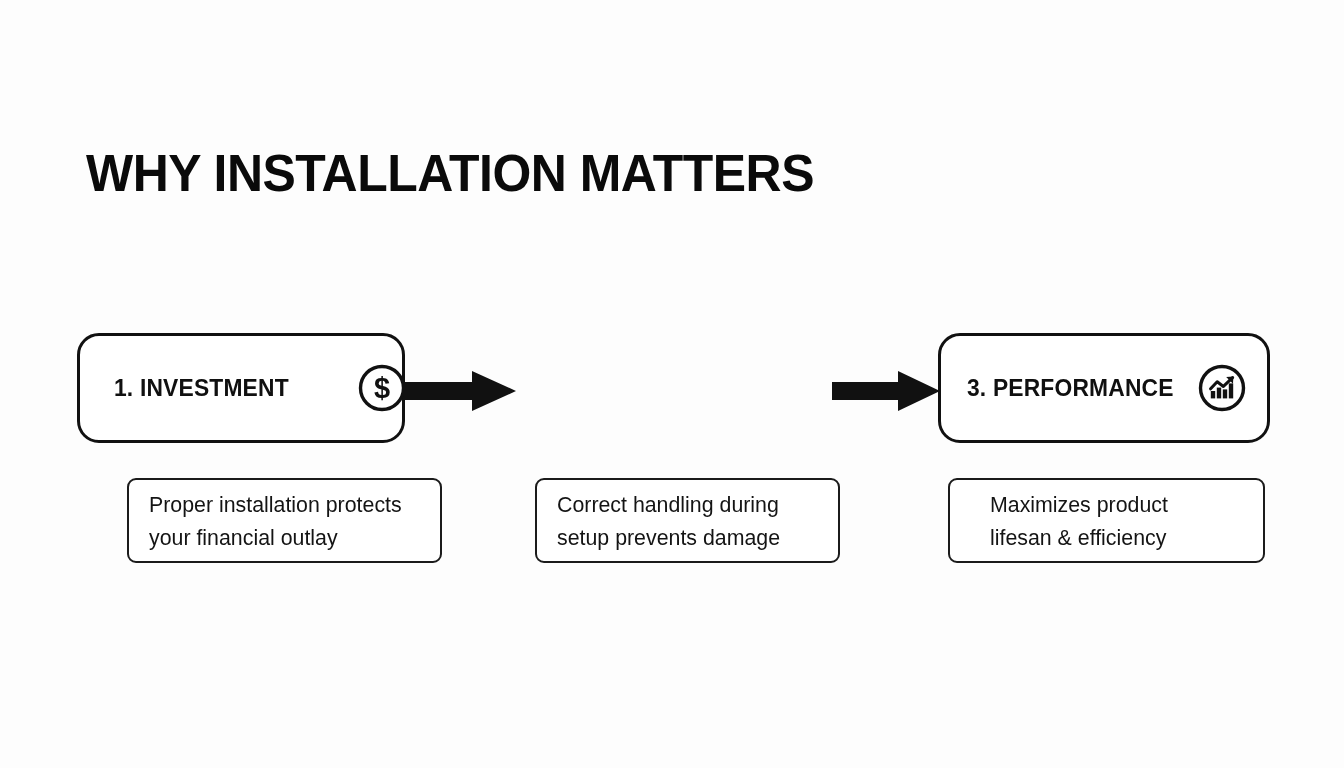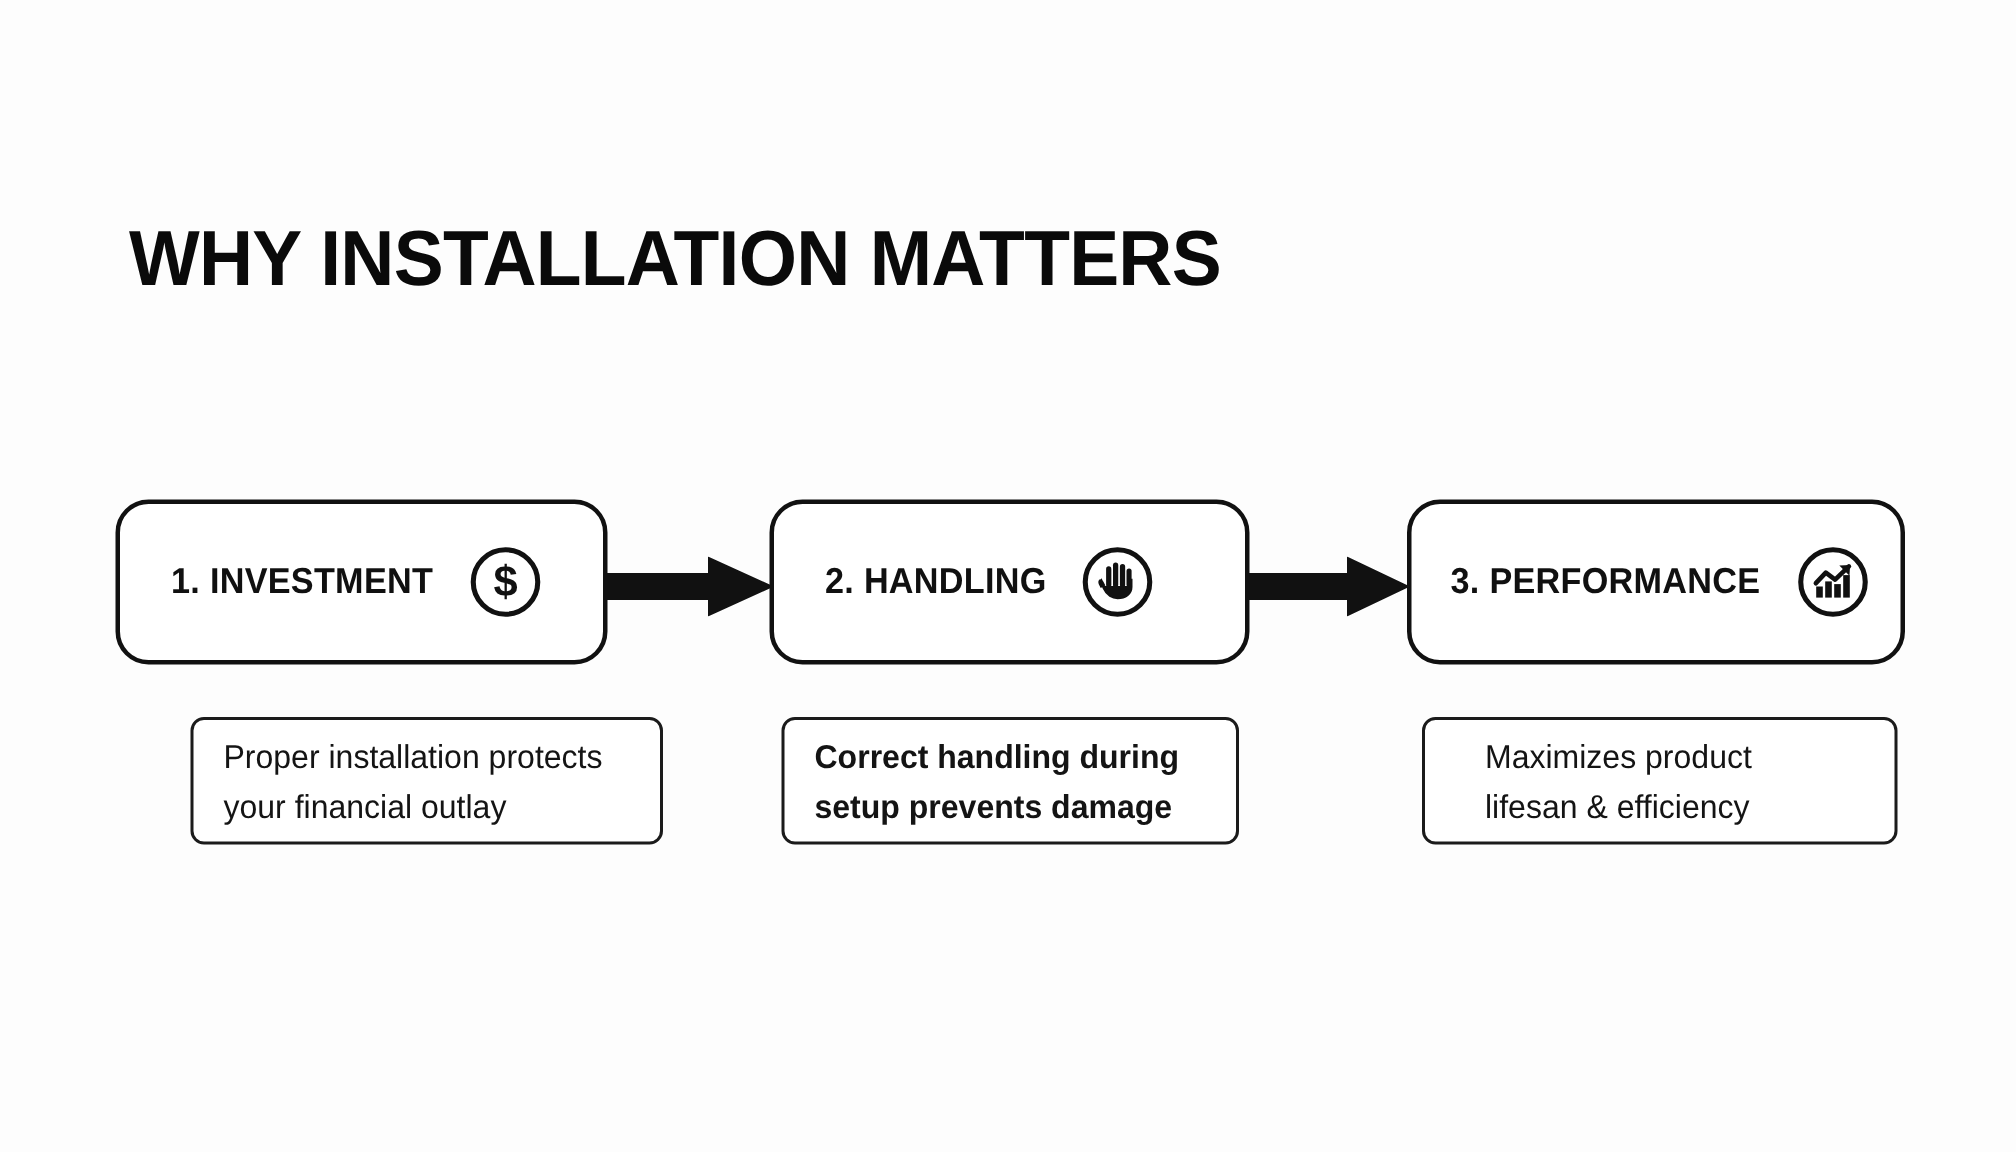--- a/index.html
+++ b/index.html
@@ -54,21 +54,21 @@
     height: 110px;
     box-sizing: border-box;
     border: 3px solid #111111;
     border-radius: 22px;
     background: #ffffff;
     display: flex;
     align-items: center;
     justify-content: flex-start;
     padding: 0 22px 0 34px;
   }
-  .step-card.s1 { left: 77px;  width: 328px; }
+  .step-card.s1 { left: 77px;  width: 328px; gap: 45px; }
   .step-card.s2 { left: 513px; width: 320px; }
   .step-card.s3 { left: 938px; width: 332px; padding-left: 26px; }
 
   .step-label {
     font-size: 24px;
     font-weight: 700;
     letter-spacing: 0.2px;
     color: #101010;
     white-space: nowrap;
     transform: scaleX(0.95);
@@ -101,21 +101,21 @@
     box-sizing: border-box;
     border: 2px solid #1b1b1b;
     border-radius: 9px;
     background: #ffffff;
     display: flex;
     flex-direction: column;
     justify-content: center;
     padding: 0 16px 0 20px;
   }
   .desc-box.d1 { left: 88px;  width: 315px; margin-left: 39px; }
-  .desc-box.d2 { left: 521px; width: 305px; font-weight: bold; }
+  .desc-box.d2 { left: 535px; width: 305px; }
   .desc-box.d3 { left: 948px; width: 317px; padding-left: 40px; }
 
   .desc-line {
     font-size: 22px;
     line-height: 33px;
     color: #141414;
     white-space: nowrap;
     transform: scaleX(0.97);
     transform-origin: left center;
   }
@@ -134,37 +134,20 @@
       <svg class="step-icon" viewBox="0 0 50 50">
         <circle cx="25" cy="25" r="21.5" fill="none" stroke="#111111" stroke-width="3.4"></circle>
         <text x="25" y="25" text-anchor="middle" dominant-baseline="central" font-family="Liberation Sans, sans-serif" font-size="29" font-weight="700" fill="#111111">$</text>
       </svg>
     </div>
 
     <svg class="flow-arrow a1" viewBox="0 0 112 40" preserveAspectRatio="none">
       <path d="M0,11 L68,11 L68,0 L112,20 L68,40 L68,29 L0,29 Z" fill="#111111"></path>
     </svg>
 
-    <div class="step-card s2">
-      <span class="step-label">2. HANDLING</span>
-      <svg class="step-icon" viewBox="0 0 50 50">
-        <circle cx="25" cy="25" r="21.5" fill="none" stroke="#111111" stroke-width="3.4"></circle>
-        <g fill="#111111">
-          <rect x="17.4" y="14.5" width="3.5" height="14" rx="1.75"></rect>
-          <rect x="22.0" y="12.0" width="3.5" height="16.5" rx="1.75"></rect>
-          <rect x="26.6" y="13.0" width="3.5" height="15.5" rx="1.75"></rect>
-          <rect x="31.0" y="16.0" width="3.4" height="12.5" rx="1.7"></rect>
-          <path d="M14.6,22.5 q-1.9,1.3 -1.0,3.4 l1.6,3.6 q1.6,3.6 4.4,5.4
-                   q2.5,1.6 5.5,1.6 q4.2,0 7.0,-2.2 q2.9,-2.3 2.9,-6.0
-                   l0,-5.5 l-3.4,0 l0,4.8 l-16.0,0 z"></path>
-          <path d="M13.2,23.2 q-1.6,1.4 -0.6,3.4 l1.2,2.4 l3.1,-1.6 l-1.0,-2.1
-                   q-0.5,-1.0 -1.3,-1.6 z"></path>
-        </g>
-      </svg>
-    </div>
 
     <svg class="flow-arrow a2" viewBox="0 0 108 40" preserveAspectRatio="none">
       <path d="M0,11 L66,11 L66,0 L108,20 L66,40 L66,29 L0,29 Z" fill="#111111"></path>
     </svg>
 
     <div class="step-card s3">
       <span class="step-label">3. PERFORMANCE</span>
       <svg class="step-icon" viewBox="0 0 50 50">
         <circle cx="25" cy="25" r="21.5" fill="none" stroke="#111111" stroke-width="3.4"></circle>
         <g fill="#111111">

